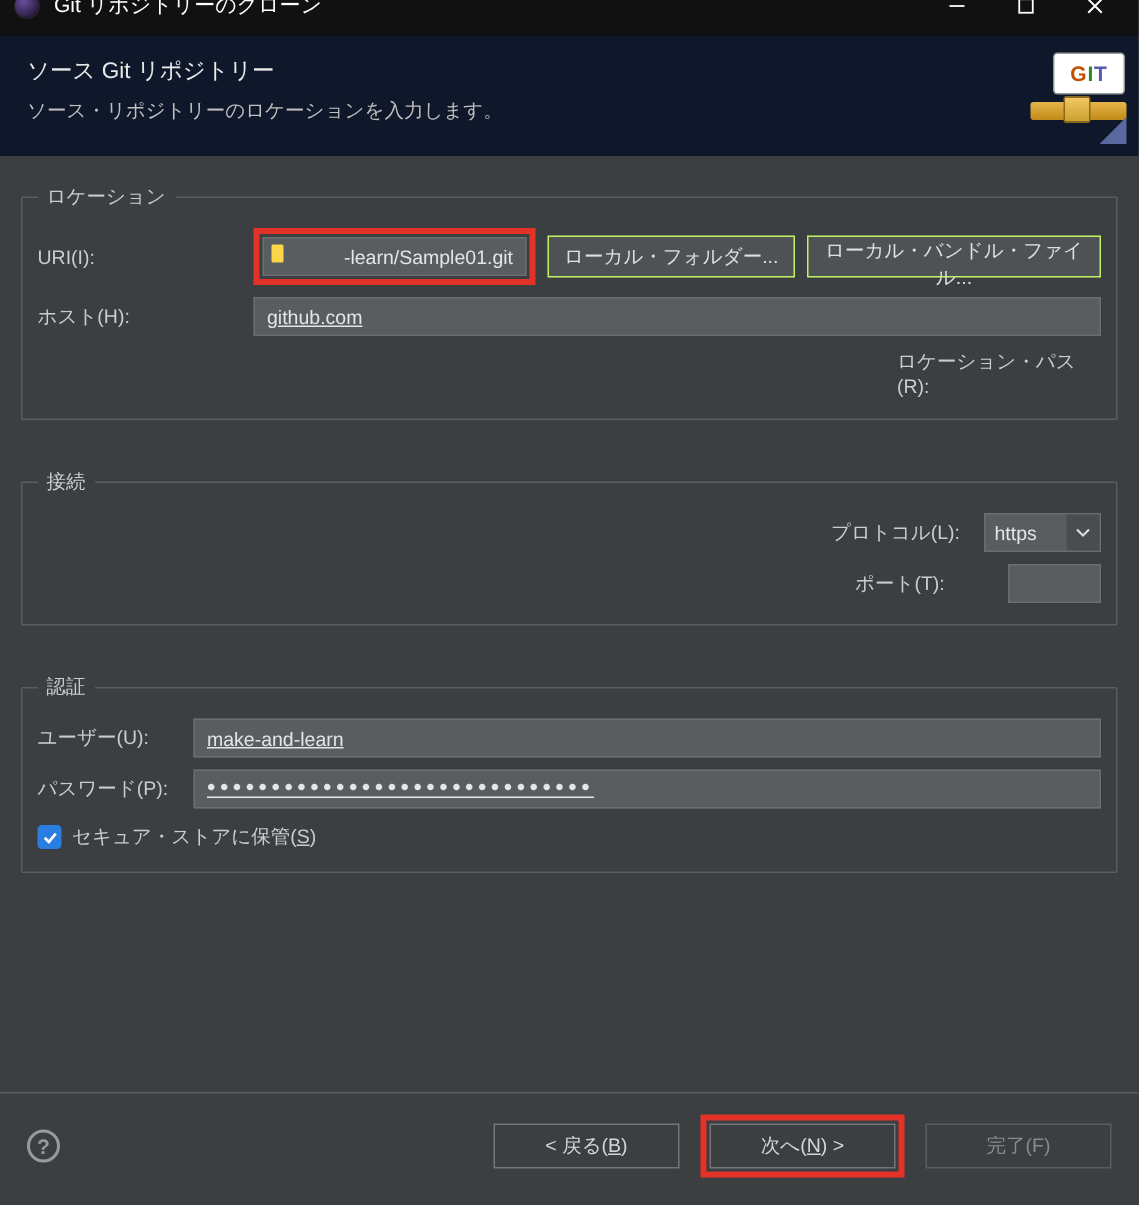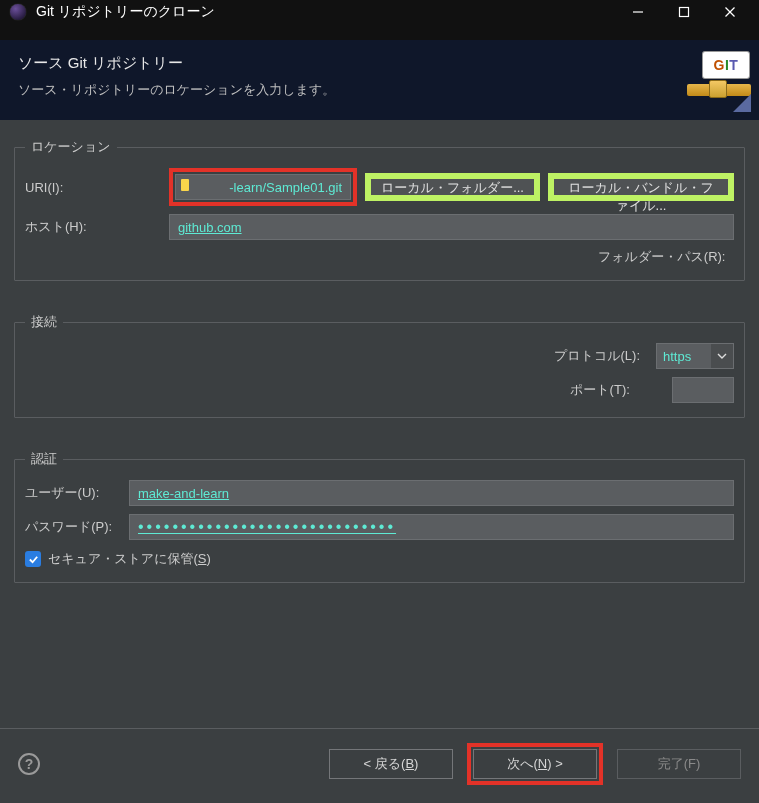--- a/index.html
+++ b/index.html
@@ -6,21 +6,21 @@
   html, body { width: 759px; height: 803px; overflow: hidden; }
   body {
     font-family: "Segoe UI", "Meiryo", sans-serif;
     font-size: 13px;
     background: #3b3f41;
     color: #cccccc;
   }
 
   
   .titlebar {
-    height: 40px;
+    height: 24px;
     background: #111111;
     display: flex;
     align-items: center;
     padding: 0 6px 16px 10px;
     color: #ffffff;
   }
   .eclipse-icon {
     width: 16px; height: 16px;
     border-radius: 50%;
     background: radial-gradient(circle at 35% 30%, #6b4f9a 0%, #2a1e44 70%, #0f0822 100%);
@@ -111,33 +111,33 @@
   }
   .row:last-child { margin-bottom: 0; }
 
   .lbl { width: 136px; flex: none; font-size: 13px; color: #cccccc; }
   .lbl.narrow { width: 94px; }
   .lbl.auth  { width: 96px; }
 
   input[type=text], input[type=password] {
     background: #5a5d60;
     border: 1px solid #6b6e71;
-    color: #5eead4;
+    color: #e5e5e5;
     height: 26px;
     padding: 2px 8px;
     font-size: 13px;
     font-family: inherit;
     outline: none;
   }
   input.uri     { width: 176px; text-align: right; }
   input.text-wide { flex: 1; text-decoration: underline; }
 
   .btn, button.btn {
     background: #4f5254;
-    border: 6px solid #bef264;
+    border: 1px solid #bef264;
     color: #e0e0e0;
     height: 28px;
     padding: 0 10px;
     font-size: 13px;
     font-family: inherit;
     cursor: default;
   }
 
   .select {
     display: inline-flex; align-items: center;
@@ -264,21 +264,21 @@
       <button class="btn">ローカル・フォルダー...</button>
       <button class="btn" style="flex:1">ローカル・バンドル・ファイル...</button>
     </div>
 
     <div class="row">
       <span class="lbl">ホスト(H):</span>
       <input type="text" class="text-wide" value="github.com" style="">
     </div>
 
     <div class="row">
-      <span class="lbl">フォルダー・パス(R):</span>
+      <span class="lbl">ロケーション・パス(R):</span>
     </div>
   </fieldset>
 
   <fieldset>
     <legend>接続</legend>
 
     <div class="row">
       <span class="lbl narrow">プロトコル(L):</span>
       <span class="select">
         <input type="text" value="https" style="">

